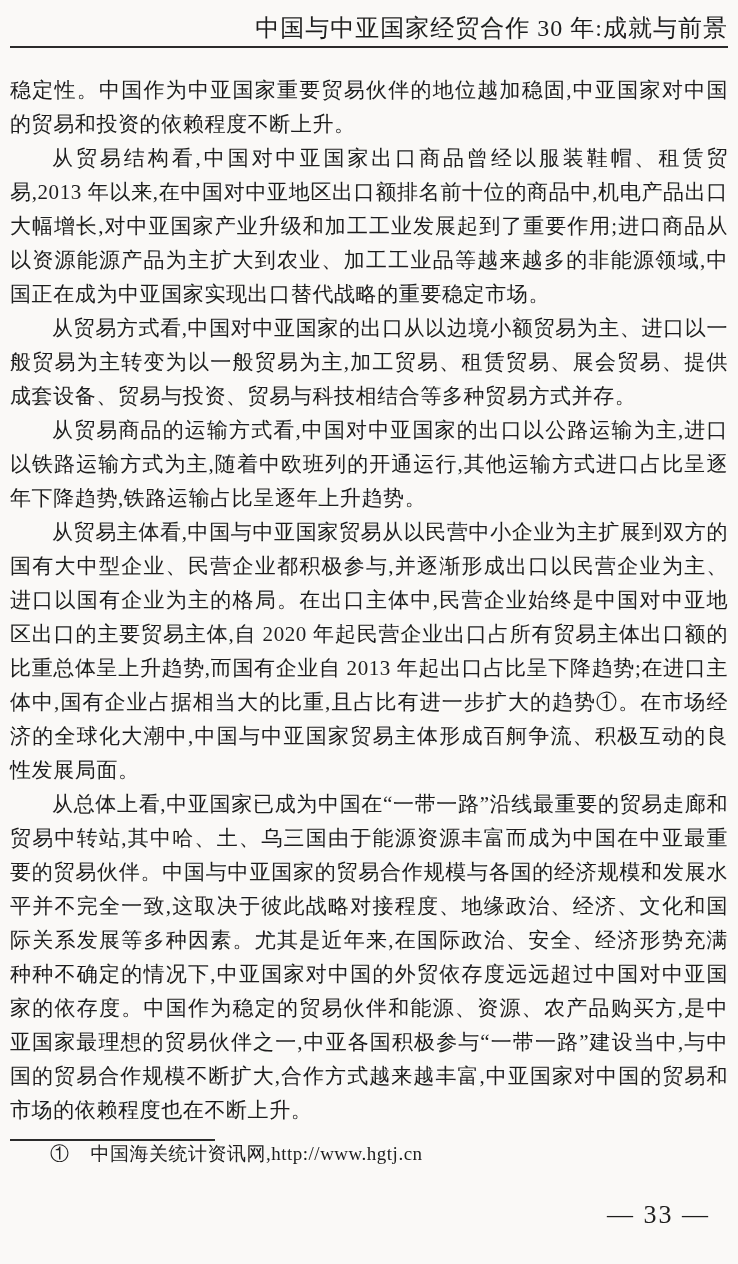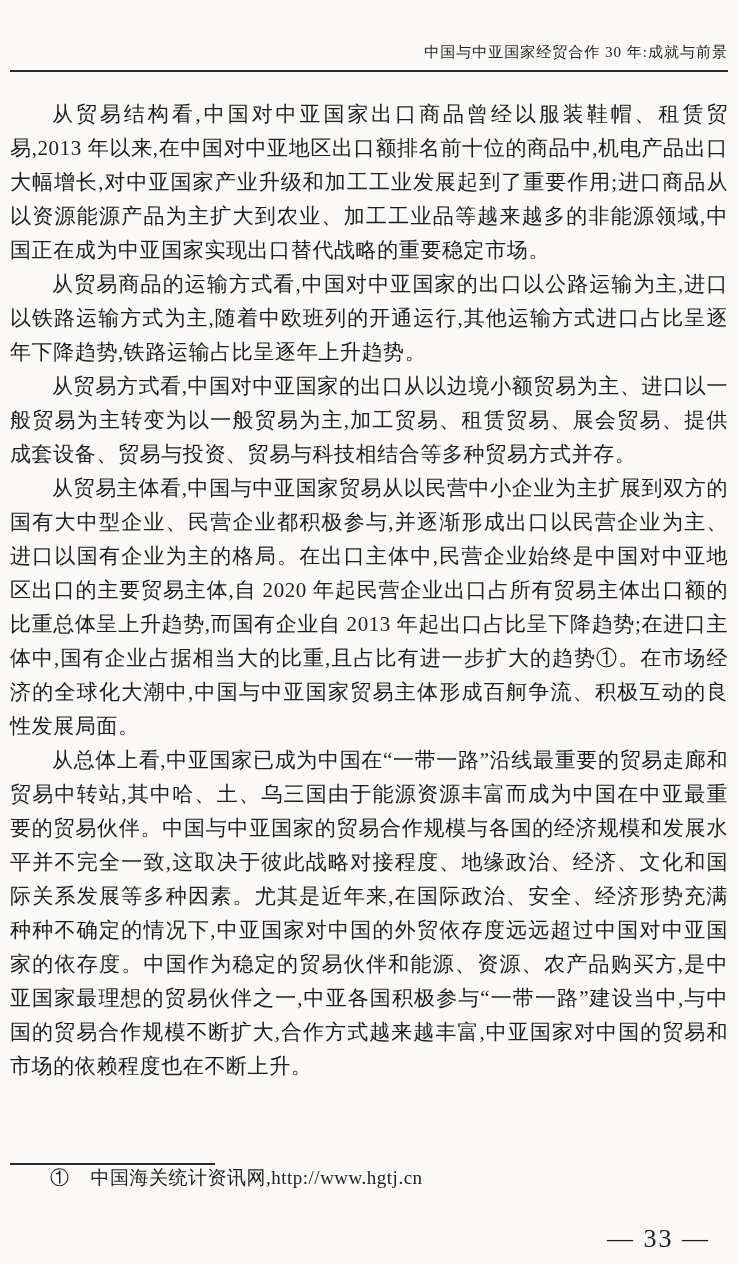--- a/index.html
+++ b/index.html
@@ -22,25 +22,24 @@
     width: 738px;
     height: 1264px;
     padding: 0 10px;
   }
   
   .running-head {
     padding-top: 17px;
     padding-bottom: 7px;
     border-bottom: 2px solid var(--rule);
     text-align: right;
-    font-size: 15px;
+    font-size: 24px;
     line-height: 22px;
     letter-spacing: 1px;
     font-weight: 400;
-    margin-top: 24px;
   }
   
   .body-text {
     margin-top: 25px;
     font-size: 21px;
     line-height: 34px;
     letter-spacing: 0.6px;
     text-align: justify;
   }
   .body-text p {
@@ -82,23 +81,24 @@
   }
 </style>
 </head>
 <body>
 
 <div class="page">
 
   <div class="running-head">中国与中亚国家经贸合作 30 年:成就与前景</div>
 
   <div class="body-text">
+    <p class="continuation">稳定性。中国作为中亚国家重要贸易伙伴的地位越加稳固,中亚国家对中国的贸易和投资的依赖程度不断上升。</p>
     <p>从贸易结构看,中国对中亚国家出口商品曾经以服装鞋帽、租赁贸易,2013 年以来,在中国对中亚地区出口额排名前十位的商品中,机电产品出口大幅增长,对中亚国家产业升级和加工工业发展起到了重要作用;进口商品从以资源能源产品为主扩大到农业、加工工业品等越来越多的非能源领域,中国正在成为中亚国家实现出口替代战略的重要稳定市场。</p>
+    <p>从贸易方式看,中国对中亚国家的出口从以边境小额贸易为主、进口以一般贸易为主转变为以一般贸易为主,加工贸易、租赁贸易、展会贸易、提供成套设备、贸易与投资、贸易与科技相结合等多种贸易方式并存。</p>
     <p>从贸易商品的运输方式看,中国对中亚国家的出口以公路运输为主,进口以铁路运输方式为主,随着中欧班列的开通运行,其他运输方式进口占比呈逐年下降趋势,铁路运输占比呈逐年上升趋势。</p>
-    <p>从贸易方式看,中国对中亚国家的出口从以边境小额贸易为主、进口以一般贸易为主转变为以一般贸易为主,加工贸易、租赁贸易、展会贸易、提供成套设备、贸易与投资、贸易与科技相结合等多种贸易方式并存。</p>
     <p>从贸易主体看,中国与中亚国家贸易从以民营中小企业为主扩展到双方的国有大中型企业、民营企业都积极参与,并逐渐形成出口以民营企业为主、进口以国有企业为主的格局。在出口主体中,民营企业始终是中国对中亚地区出口的主要贸易主体,自 2020 年起民营企业出口占所有贸易主体出口额的比重总体呈上升趋势,而国有企业自 2013 年起出口占比呈下降趋势;在进口主体中,国有企业占据相当大的比重,且占比有进一步扩大的趋势①。在市场经济的全球化大潮中,中国与中亚国家贸易主体形成百舸争流、积极互动的良性发展局面。</p>
     <p>从总体上看,中亚国家已成为中国在“一带一路”沿线最重要的贸易走廊和贸易中转站,其中哈、土、乌三国由于能源资源丰富而成为中国在中亚最重要的贸易伙伴。中国与中亚国家的贸易合作规模与各国的经济规模和发展水平并不完全一致,这取决于彼此战略对接程度、地缘政治、经济、文化和国际关系发展等多种因素。尤其是近年来,在国际政治、安全、经济形势充满种种不确定的情况下,中亚国家对中国的外贸依存度远远超过中国对中亚国家的依存度。中国作为稳定的贸易伙伴和能源、资源、农产品购买方,是中亚国家最理想的贸易伙伴之一,中亚各国积极参与“一带一路”建设当中,与中国的贸易合作规模不断扩大,合作方式越来越丰富,中亚国家对中国的贸易和市场的依赖程度也在不断上升。</p>
   </div>
 
   <div class="footnote">
     <div class="footnote-rule"></div>
     <div class="footnote-line">
       <span class="footnote-marker">①</span><span>中国海关统计资讯网,http://www.hgtj.cn</span>
     </div>
   </div>

